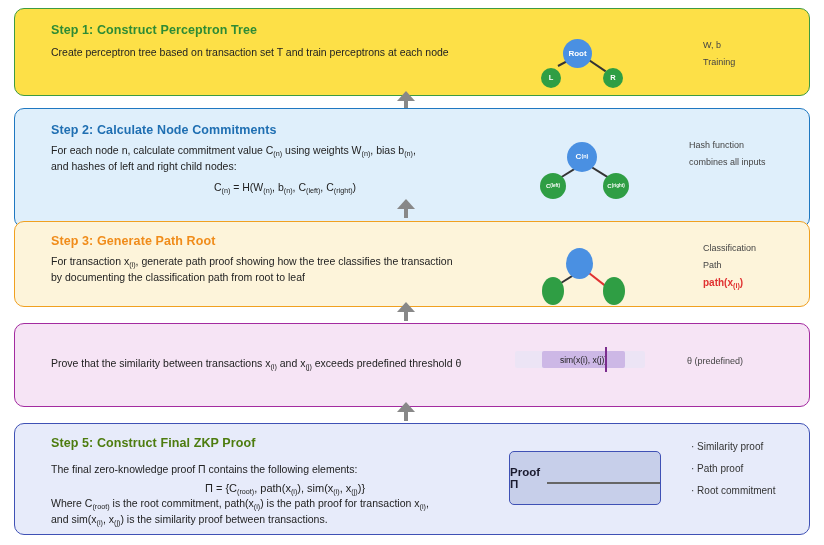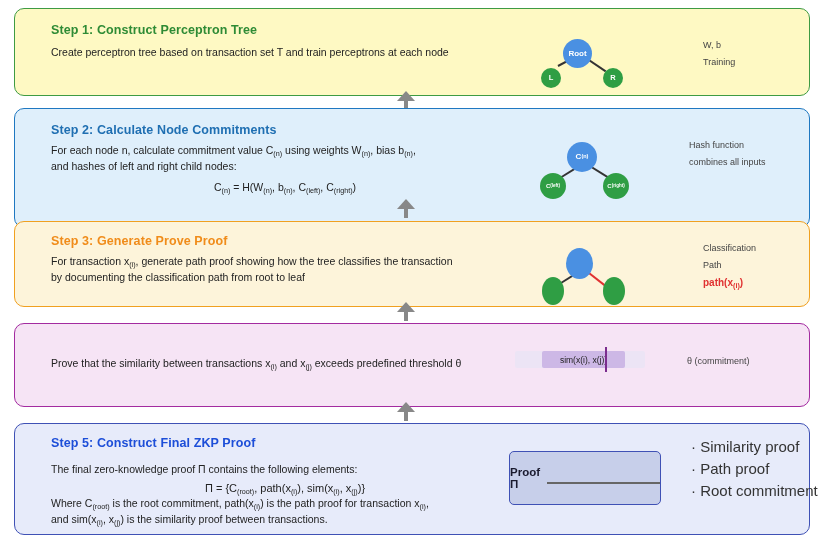--- a/index.html
+++ b/index.html
@@ -31,30 +31,30 @@
     font-size:10.5px;color:#222;
     text-align:center;white-space:nowrap;
   }
   .side{
     position:absolute;
     font-size:9px;color:#444;line-height:17px;
     white-space:nowrap;
   }
 
   
-  .p1{top:8px;height:88px;background:#fef9c3;border:1.6px solid #3e9b43;}
+  .p1{top:8px;height:88px;background:#fde047;border:1.6px solid #3e9b43;}
   .p1 .title{color:#2e8b35;top:14px;}
   .p2{top:108px;height:120px;background:#dfeffb;border:1.6px solid #1f78c1;}
   .p2 .title{color:#1f6fb2;top:14px;}
   .p3{top:221px;height:86px;background:#fdf4da;border:1.6px solid #f0a020;}
   .p3 .title{color:#f08c1a;top:12px;}
   .p4{top:323px;height:84px;background:#f6e4f5;border:1.6px solid #a32ba0;}
   .p4 .title{color:#9c27b0;top:12px;}
   .p5{top:423px;height:112px;background:#e7ebfa;border:1.6px solid #3f51b5;}
-  .p5 .title{color:#1d4ed8;top:12px;}
+  .p5 .title{color:#4d7c0f;top:12px;}
 
   sub{font-size:7.2px;vertical-align:-2px;}
 
   
   .arrow{position:absolute;left:404px;width:4px;background:#888;}
   .arrowhead{
     position:absolute;left:397px;width:0;height:0;
     border-left:9px solid transparent;border-right:9px solid transparent;
     border-bottom:10px solid #888;
   }
@@ -82,21 +82,21 @@
   
   .proofbox{
     position:absolute;background:#c7cfea;
     border:1.8px solid #3f51b5;border-radius:5px;
     display:flex;flex-direction:row;align-items:center;
     justify-content:center;
   }
   .proofbox .lbl{font-size:11.5px;font-weight:bold;color:#1a1a2e;}
   .proofbox .rule{width:125px;height:2px;background:#666;margin-top:9px;}
 
-  .bullets{position:absolute;font-size:15px;color:#333;line-height:22px;white-space:nowrap;}
+  .bullets{position:absolute;font-size:10px;color:#333;line-height:22px;white-space:nowrap;}
   .pathred{color:#e03131;font-weight:bold;}
 </style>
 </head>
 <body>
 
 <div class="flow">
 
   <div class="panel p1">
     <div class="title">Step 1: Construct Perceptron Tree</div>
     <div class="body" style="top:36px;">Create perceptron tree based on transaction set T and train perceptrons at each node</div>
@@ -135,21 +135,21 @@
       <div class="node blue" style="left:552px;top:33px;width:30px;height:30px;font-size:8px;">C<sub style="font-size:5.5px;">(n)</sub></div>
       <div class="node green" style="left:525px;top:64px;width:26px;height:26px;font-size:6px;">C<sub style="font-size:4.5px;">(left)</sub></div>
       <div class="node green" style="left:588px;top:64px;width:26px;height:26px;font-size:6px;">C<sub style="font-size:4.5px;">(right)</sub></div>
     </div>
   </div>
 
   <div class="arrow" style="top:208px;height:10px;"></div>
   <div class="arrowhead" style="top:199px;"></div>
 
   <div class="panel p3">
-    <div class="title">Step 3: Generate Prove Proof</div>
+    <div class="title">Step 3: Generate Path Root</div>
     <div class="body" style="top:32px;">
       For transaction x<sub>(i)</sub>, generate path proof showing how the tree classifies the transaction
     </div>
     <div class="body" style="top:48px;">by documenting the classification path from root to leaf</div>
 
     <div class="side" style="left:688px;top:18px;">Classification</div>
     <div class="side" style="left:688px;top:35px;">Path</div>
     <div class="side pathred" style="left:688px;top:52px;font-size:10px;">path(x<sub>(i)</sub>)</div>
 
     <div class="tree">
@@ -166,21 +166,21 @@
 
   <div class="panel p4">
     <div class="body" style="top:32px;">
       Prove that the similarity between transactions x<sub>(i)</sub> and x<sub>(j)</sub> exceeds predefined threshold θ
     </div>
 
     <div class="simtrack" style="left:500px;top:27px;width:130px;height:17px;"></div>
     <div class="simfill" style="left:500px;top:27px;width:83px;height:17px;margin-left:27px;">sim(x(i), x(j))</div>
     <div class="simthresh" style="left:590px;top:23px;height:25px;"></div>
 
-    <div class="side" style="left:672px;top:29px;">θ (commitment)</div>
+    <div class="side" style="left:672px;top:29px;">θ (predefined)</div>
   </div>
 
   <div class="arrow" style="top:411px;height:10px;"></div>
   <div class="arrowhead" style="top:402px;"></div>
 
   <div class="panel p5">
     <div class="title">Step 5: Construct Final ZKP Proof</div>
     <div class="body" style="top:38px;">The final zero-knowledge proof Π contains the following elements:</div>
     <div class="formula" style="left:90px;top:58px;width:360px;font-size:11px;">
       Π = {C<sub>(root)</sub>, path(x<sub>(i)</sub>), sim(x<sub>(i)</sub>, x<sub>(j)</sub>)}

